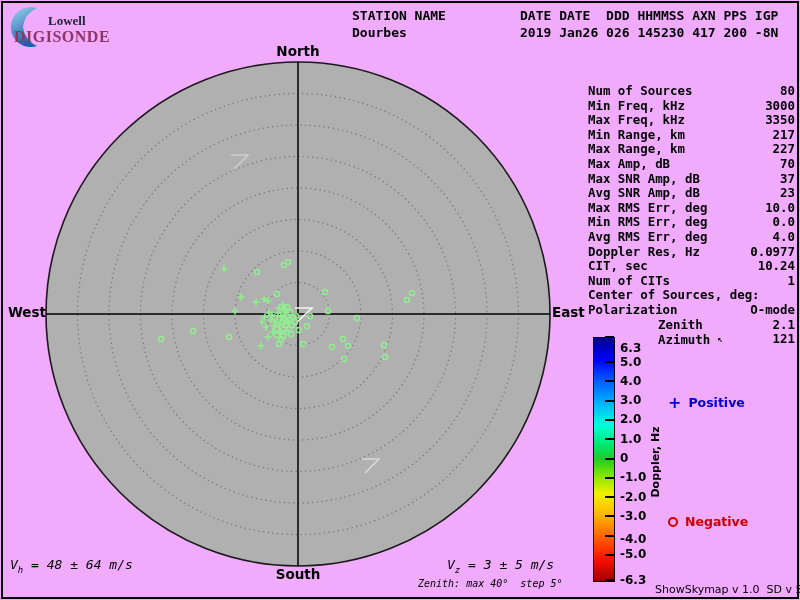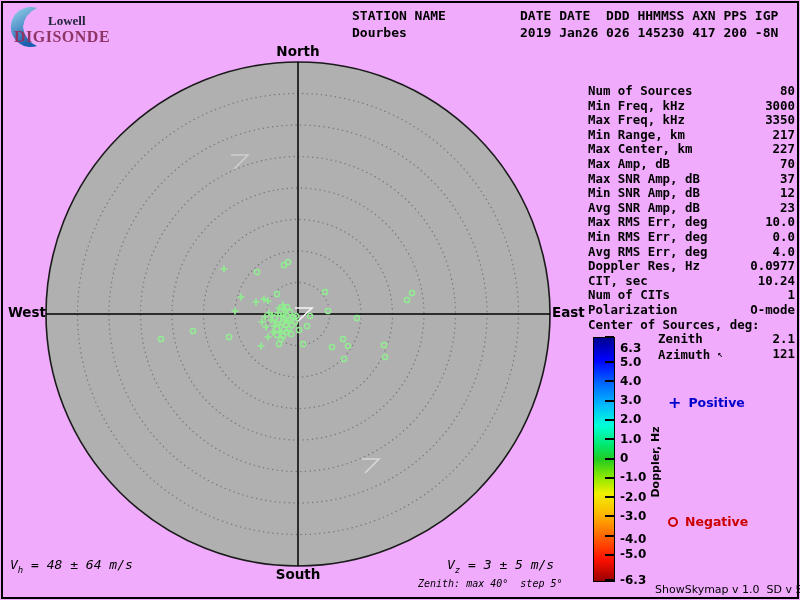--- a/index.html
+++ b/index.html
@@ -177,33 +177,32 @@
   <div class="cardinal card-n">North</div>
   <div class="cardinal card-s">South</div>
   <div class="cardinal card-w">West</div>
   <div class="cardinal card-e">East</div>
 
   <div class="stats" id="stats">
       <div class="stat-row"><span>Num of Sources</span><span>80</span></div>
       <div class="stat-row"><span>Min Freq, kHz</span><span>3000</span></div>
       <div class="stat-row"><span>Max Freq, kHz</span><span>3350</span></div>
       <div class="stat-row"><span>Min Range, km</span><span>217</span></div>
-      <div class="stat-row"><span>Max Center, km</span><span>227</span></div>
+      <div class="stat-row"><span>Max Range, km</span><span>227</span></div>
       <div class="stat-row"><span>Max Amp, dB</span><span>70</span></div>
       <div class="stat-row"><span>Max SNR Amp, dB</span><span>37</span></div>
-      <div class="stat-row"><span>Min SNR Amp, dB</span><span>12</span></div>
       <div class="stat-row"><span>Avg SNR Amp, dB</span><span>23</span></div>
       <div class="stat-row"><span>Max RMS Err, deg</span><span>10.0</span></div>
       <div class="stat-row"><span>Min RMS Err, deg</span><span>0.0</span></div>
       <div class="stat-row"><span>Avg RMS Err, deg</span><span>4.0</span></div>
       <div class="stat-row"><span>Doppler Res, Hz</span><span>0.0977</span></div>
       <div class="stat-row"><span>CIT, sec</span><span>10.24</span></div>
       <div class="stat-row"><span>Num of CITs</span><span>1</span></div>
+      <div class="stat-row"><span>Center of Sources, deg:</span><span></span></div>
       <div class="stat-row"><span>Polarization</span><span>O-mode</span></div>
-      <div class="stat-row"><span>Center of Sources, deg:</span><span></span></div>
       <div class="stat-row indent"><span>Zenith</span><span>2.1</span></div>
       <div class="stat-row indent"><span>Azimuth<span class="az-arrow">↖</span></span><span>121</span></div>
     </div>
 
   <div class="cbar"></div>
   <div id="cbar-ticks">
       <div class="cbar-tick" style="top: 336px;"></div>
       <div class="cbar-lbl" style="top: 329.5px; margin-top: 11px;">6.3</div>
       <div class="cbar-tick" style="top: 361.071px;"></div>
       <div class="cbar-lbl" style="top: 354.571px;">5.0</div>

